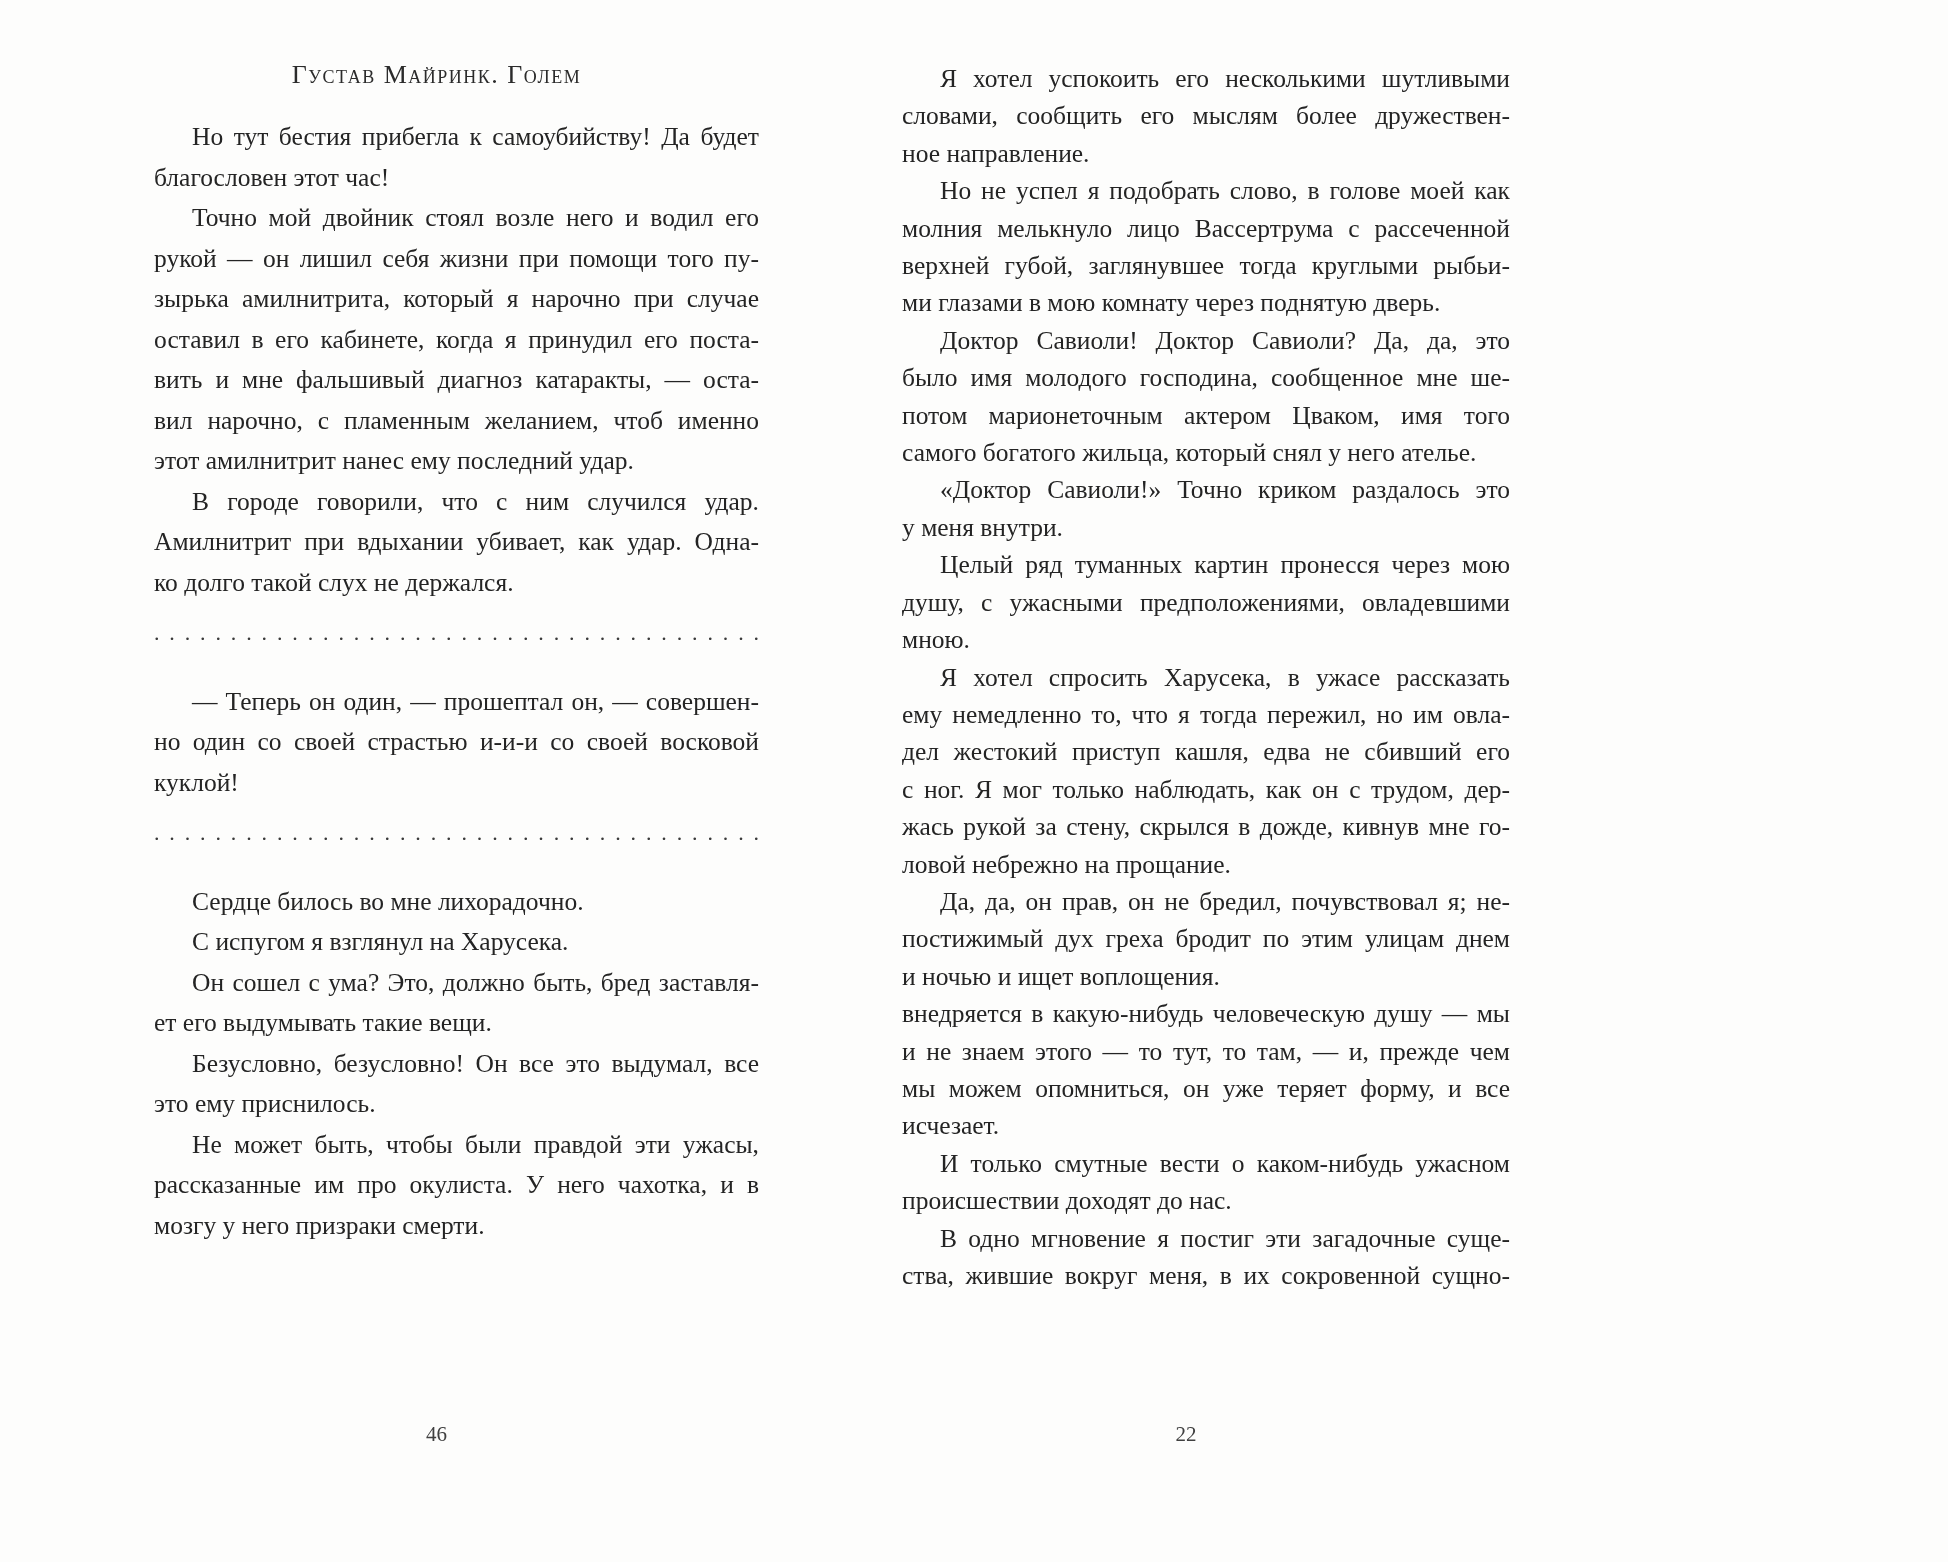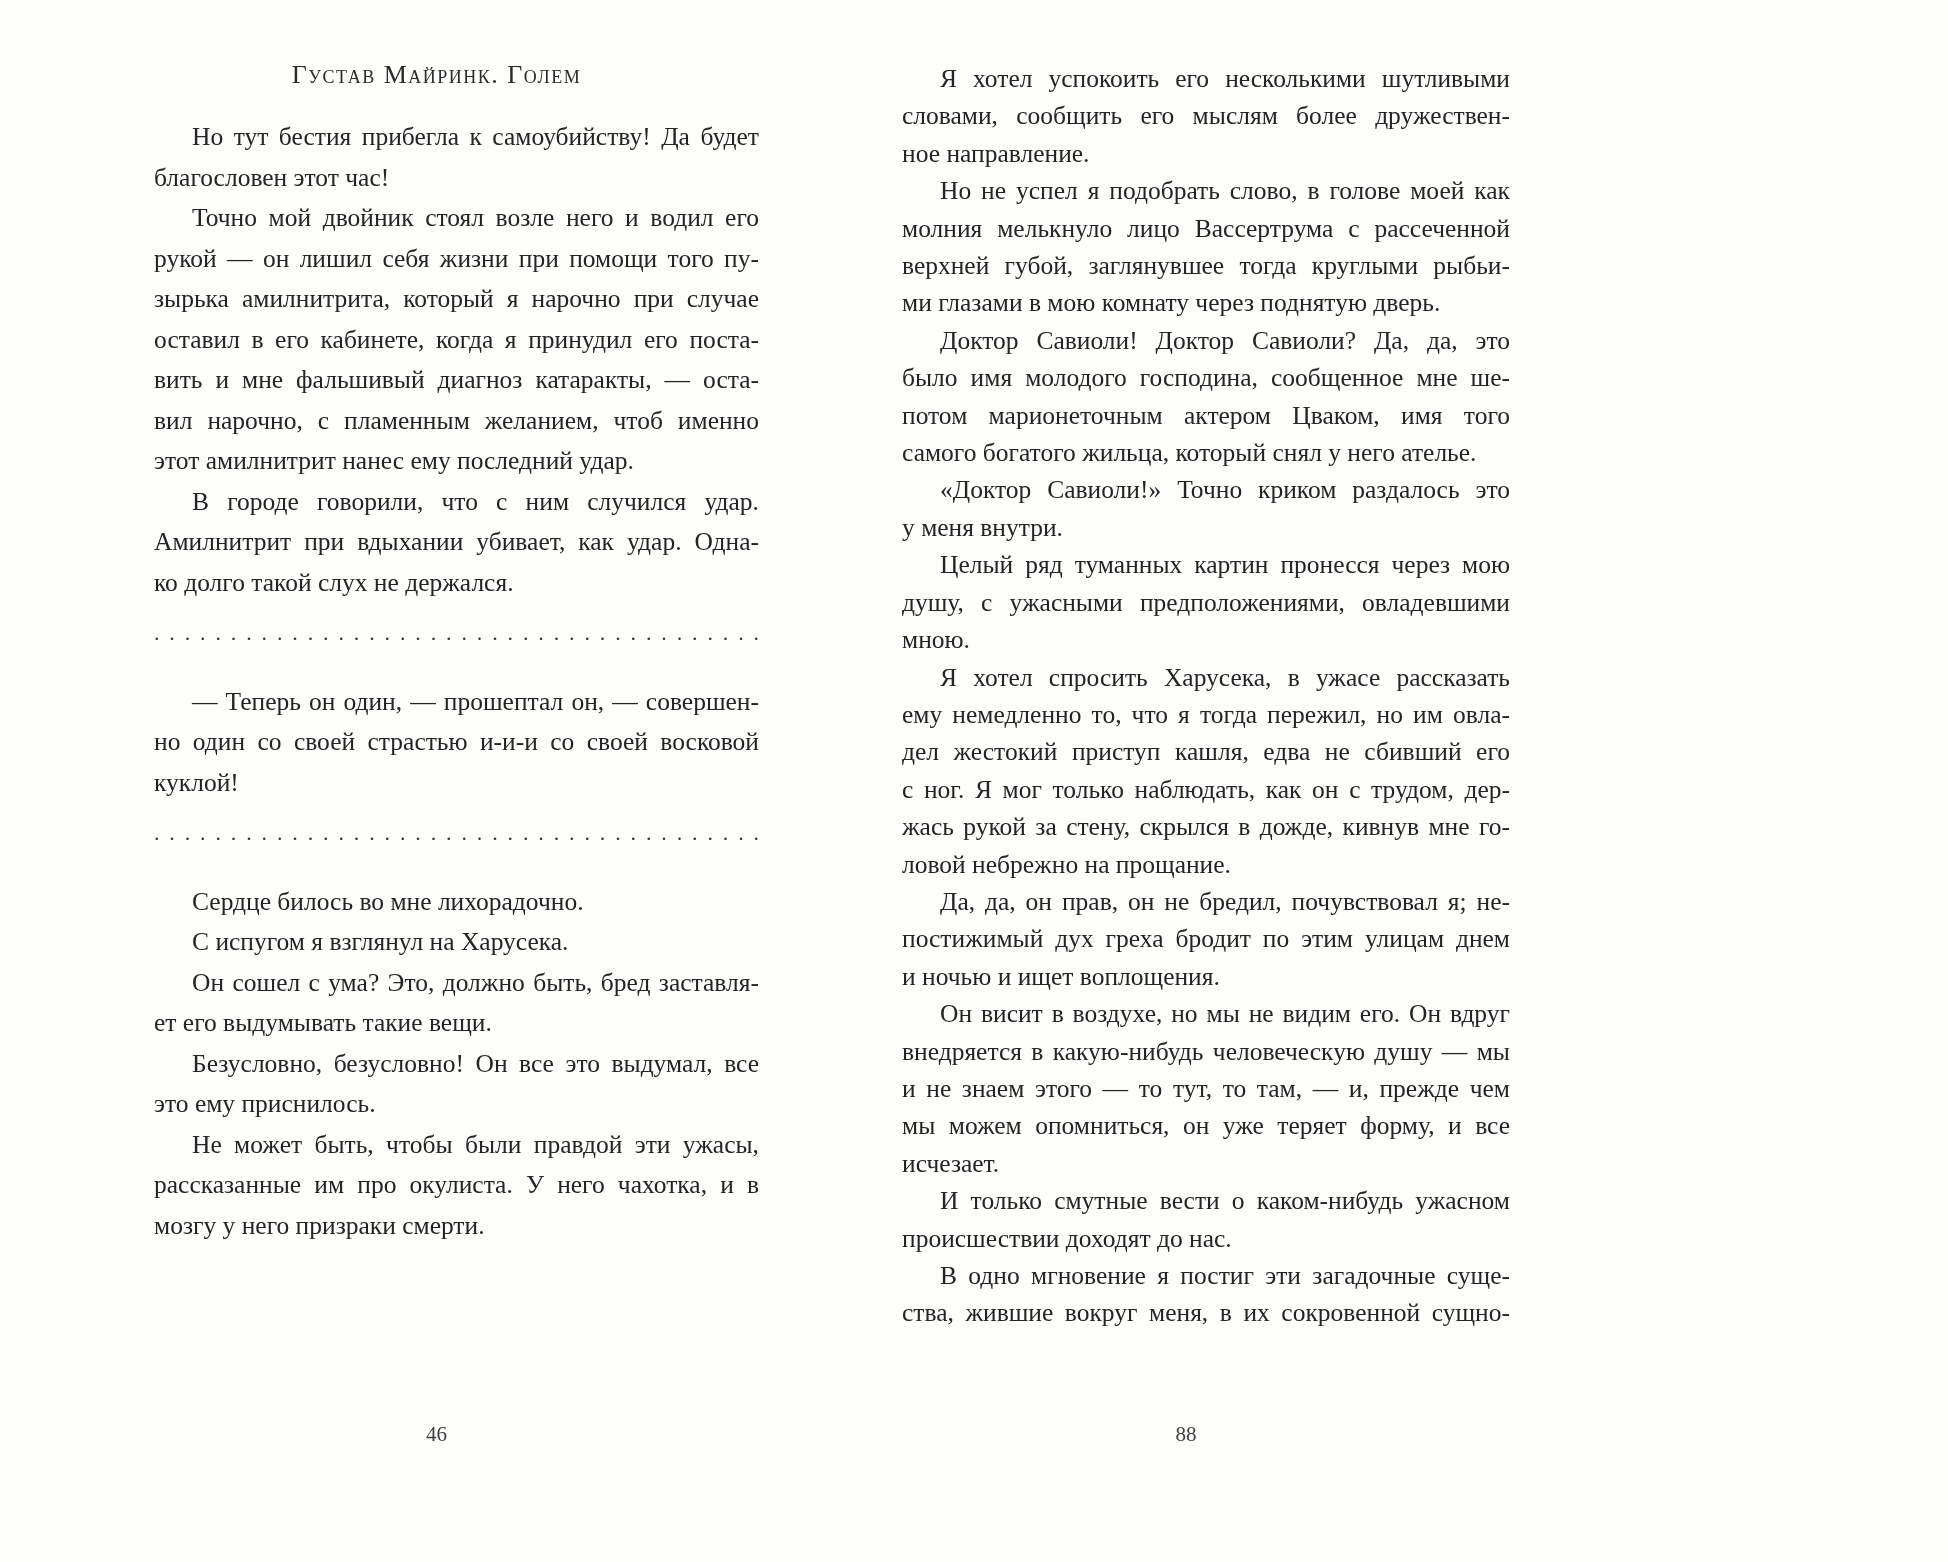--- a/index.html
+++ b/index.html
@@ -161,31 +161,30 @@
           <span class="line">с ног. Я мог только наблюдать, как он с трудом, дер-</span>
           <span class="line">жась рукой за стену, скрылся в дожде, кивнув мне го-</span>
           <span class="line ragged">ловой небрежно на прощание.</span>
         </p>
         <p class="para">
           <span class="line first">Да, да, он прав, он не бредил, почувствовал я; не-</span>
           <span class="line">постижимый дух греха бродит по этим улицам днем</span>
           <span class="line ragged">и ночью и ищет воплощения.</span>
         </p>
         <p class="para">
-          <span class="line first">Он висит в воздухе, но мы не видим его. Он вдруг</span>
           <span class="line">внедряется в какую-нибудь человеческую душу — мы</span>
           <span class="line">и не знаем этого — то тут, то там, — и, прежде чем</span>
           <span class="line">мы можем опомниться, он уже теряет форму, и все</span>
           <span class="line ragged">исчезает.</span>
         </p>
         <p class="para">
           <span class="line first">И только смутные вести о каком-нибудь ужасном</span>
           <span class="line ragged">происшествии доходят до нас.</span>
         </p>
         <p class="para">
           <span class="line first">В одно мгновение я постиг эти загадочные суще-</span>
           <span class="line">ства, жившие вокруг меня, в их сокровенной сущно-</span>
         </p>
       </div>
-    <div class="page-number">88</div>
+    <div class="page-number">22</div>
   </div>
 
 </div>
 
 </body></html>

